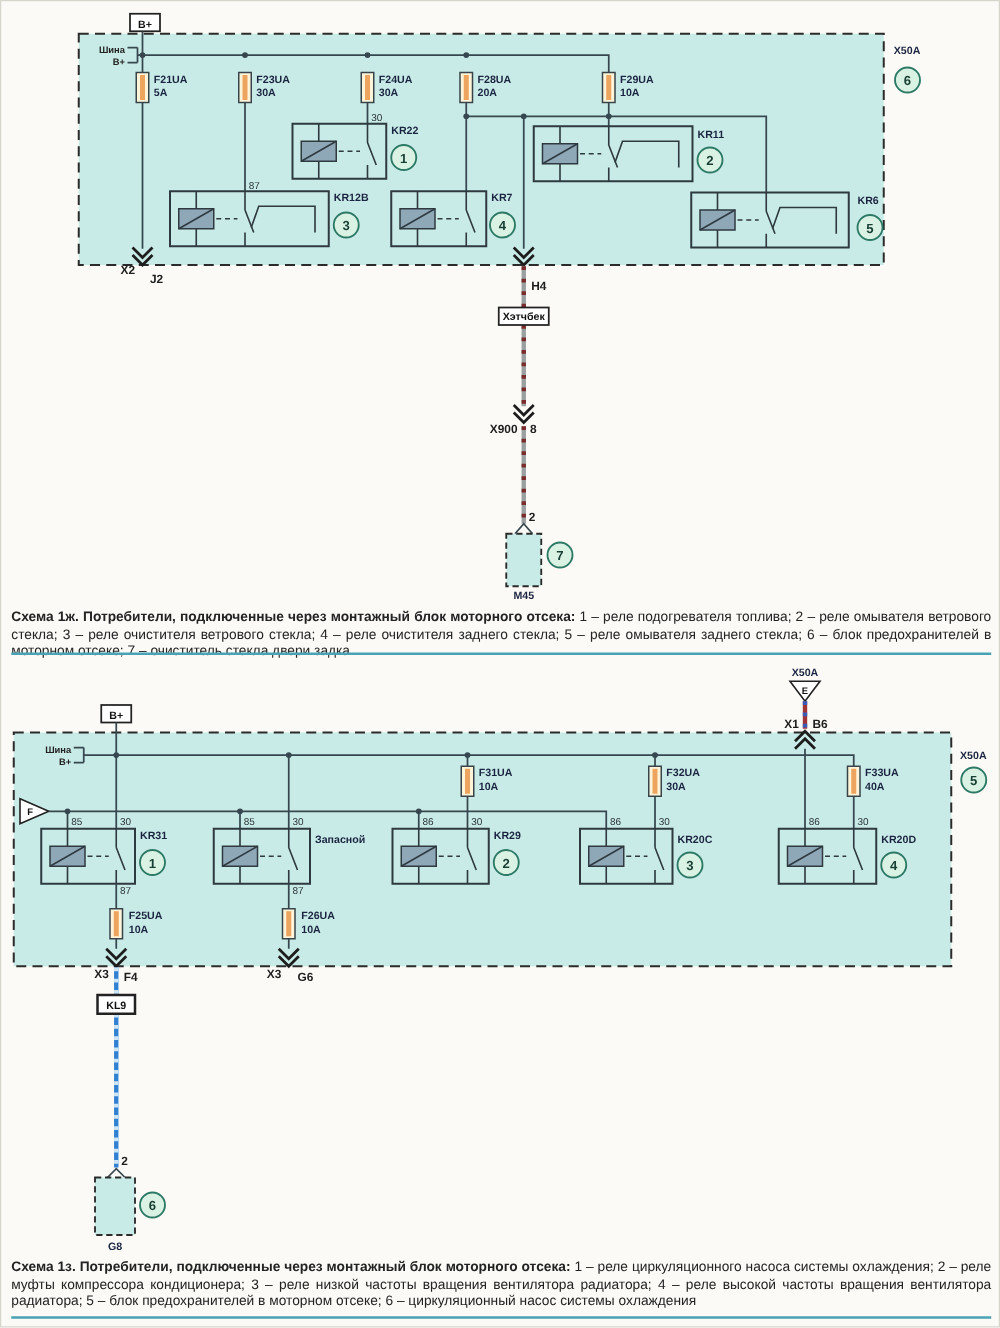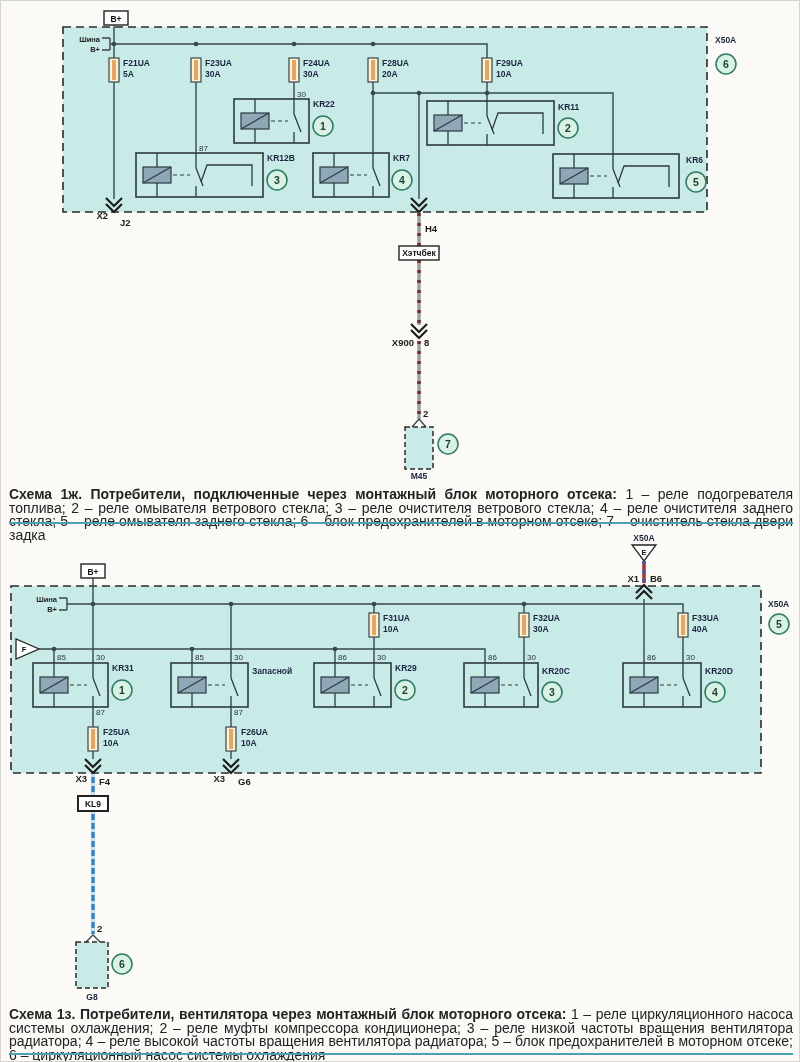--- a/index.html
+++ b/index.html
@@ -42,21 +42,21 @@
   .tritxt{font:700 7.5px "Liberation Sans",sans-serif;fill:#111;text-anchor:middle;}
   .arrow{stroke:#1d1d1d;stroke-width:2.2;fill:none;}
   .tri{fill:#fff;stroke:#222;stroke-width:1.3;}
   .w1b{stroke:var(--wire1-base);stroke-width:3.5;fill:none;}
   .w1s{stroke:var(--wire1-stripe);stroke-width:3.5;stroke-dasharray:3 7;fill:none;}
   .w2b{stroke:var(--wire2-base);stroke-width:3.5;fill:none;}
   .w2s{stroke:var(--wire2-stripe);stroke-width:3.5;stroke-dasharray:3 6;fill:none;}
   .w3b{stroke:var(--wire3-base);stroke-width:3.5;fill:none;}
   .w3s{stroke:var(--wire3-stripe);stroke-width:3.5;stroke-dasharray:3 6;fill:none;}
 
-  .caption{position:absolute;left:8px;width:784px;font-size:14px;line-height:13.5px;
+  .caption{position:absolute;left:8px;width:784px;font-size:11px;line-height:13.5px;
            color:var(--caption-text);text-align:justify;}
   .caption .b{font-weight:700;}
   .divider{position:absolute;left:8px;width:784px;border-top:2px solid var(--divider);}
   #cap1{top:487px;} #div1{top:521px;}
   #cap2{top:1007px;} #div2{top:1052px;}
 </style>
 </head>
 <body>
 
 <div class="page">
@@ -404,18 +404,18 @@
     <text class="conn" x="96" y="931">2</text>
     <polyline class="w" points="85,941 92,934 99,941"></polyline>
     <rect class="devbox" x="75" y="941" width="32" height="46"></rect>
     <text class="lbl" x="91" y="999" text-anchor="middle">G8</text>
     <circle class="circ" cx="121" cy="963" r="10"></circle>
     <text class="circnum" x="121" y="967">6</text>
   </g>
 </svg>
 
 <div class="caption" id="cap2">
-  <span class="b">Схема 1з. Потребители, вентилятора через монтажный блок моторного отсека:</span>
+  <span class="b">Схема 1з. Потребители, подключенные через монтажный блок моторного отсека:</span>
   <span>1 – реле циркуляционного насоса системы охлаждения; 2 – реле муфты компрессора кондиционера; 3 – реле низкой частоты вращения вентилятора радиатора; 4 – реле высокой частоты вращения вентилятора радиатора; 5 – блок предохранителей в моторном отсеке; 6 – циркуляционный насос системы охлаждения</span>
 </div>
 <div class="divider" id="div2"></div>
 
 </div>
 
 </body></html>

